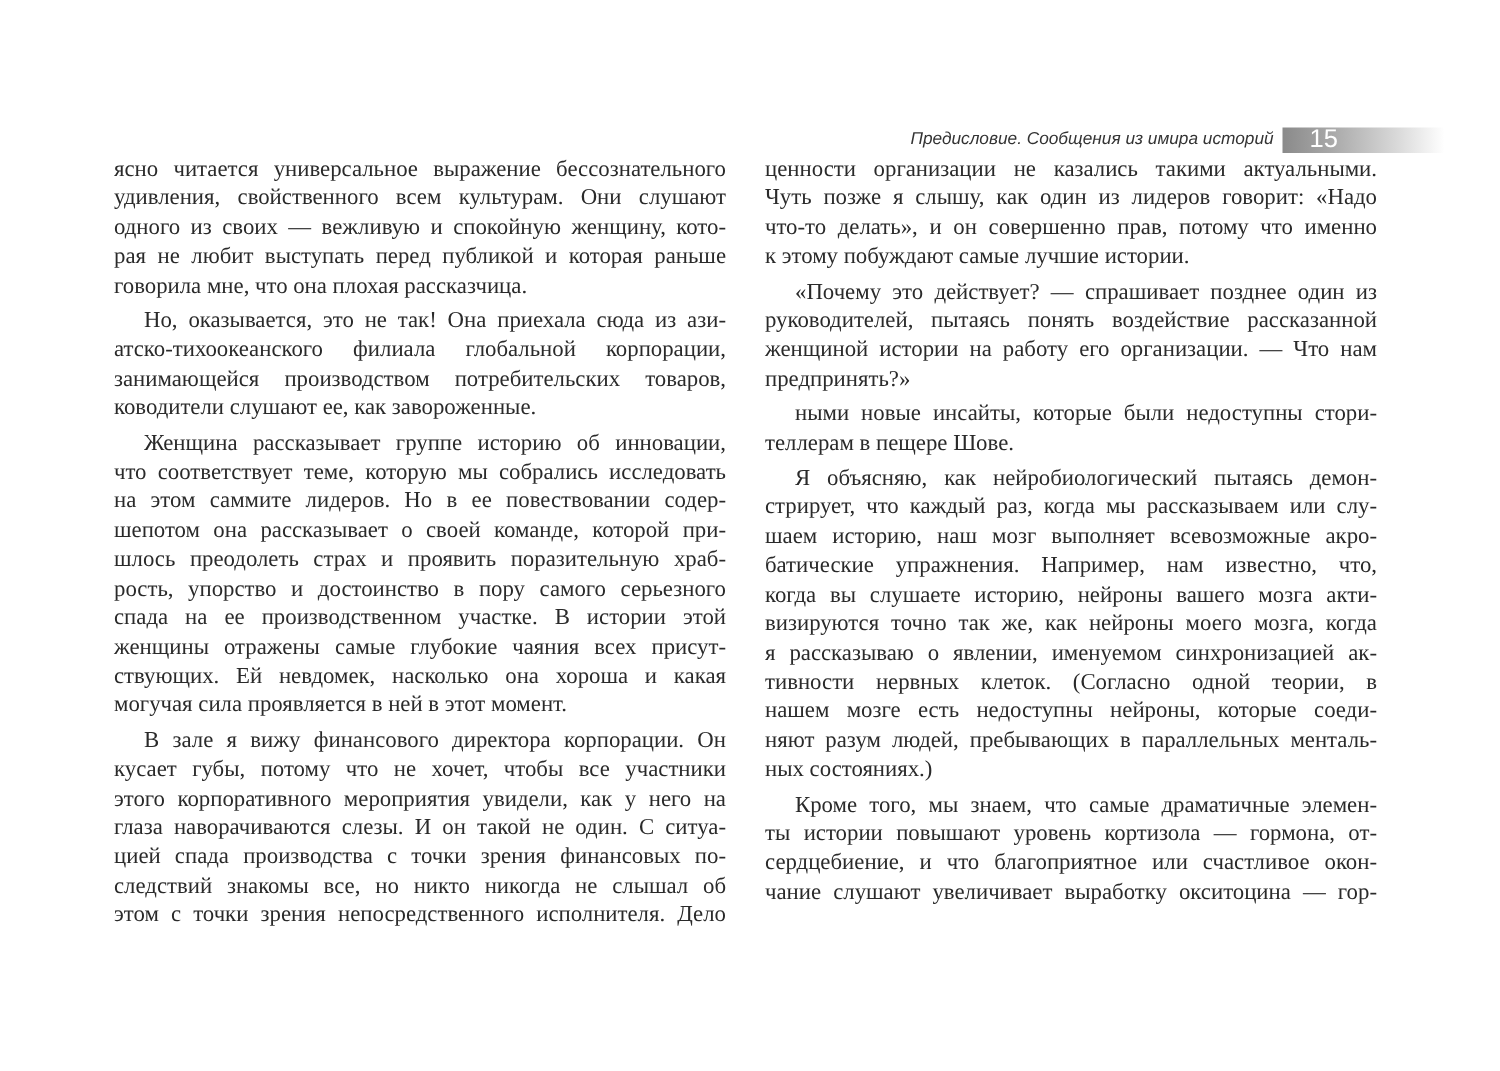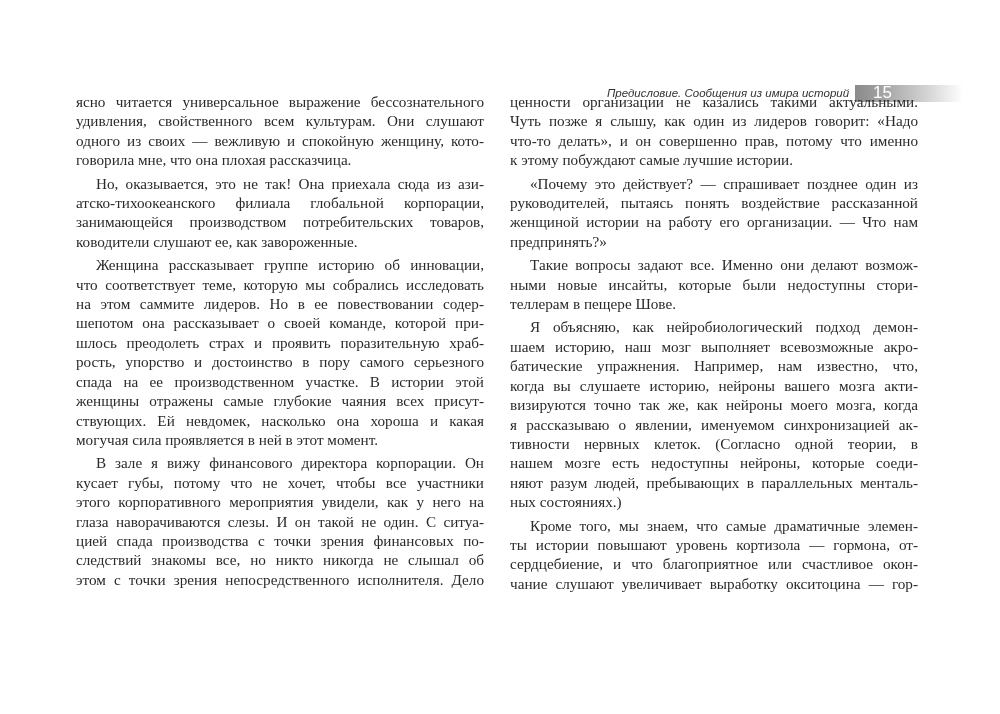--- a/index.html
+++ b/index.html
@@ -41,21 +41,21 @@
       align-items: center;
     }
     .page-number {
       font-family: "Liberation Sans", "DejaVu Sans", sans-serif;
       font-size: 17px;
       color: #ffffff;
       padding-left: 18px;
     }
     .column {
       position: absolute;
-      top: 92px;
+      top: 103px;
       width: 408px;
       font-size: 15.2px;
       line-height: 19.4px;
       text-align: justify;
     }
     .col-left { left: 76px; }
     .col-right { left: 510px; }
     .line {
       display: block;
       white-space: nowrap;
@@ -80,20 +80,21 @@
   <div class="page-band">
     <span class="page-number">15</span>
   </div>
 </div>
 
 <div class="column col-left" id="left-col">
     <div class="para">
       <span class="line">ясно читается универсальное выражение бессознательного</span>
       <span class="line">удивления, свойственного всем культурам. Они слушают</span>
       <span class="line">одного из своих — вежливую и спокойную женщину, кото-</span>
+      <span class="line">рая не любит выступать перед публикой и которая раньше</span>
       <span class="line last">говорила мне, что она плохая рассказчица.</span>
     </div>
     <div class="para indent">
       <span class="line">Но, оказывается, это не так! Она приехала сюда из ази-</span>
       <span class="line">атско-тихоокеанского филиала глобальной корпорации,</span>
       <span class="line">занимающейся производством потребительских товаров,</span>
       <span class="line last">ководители слушают ее, как завороженные.</span>
     </div>
     <div class="para indent">
       <span class="line">Женщина рассказывает группе историю об инновации,</span>
@@ -124,26 +125,26 @@
       <span class="line">что-то делать», и он совершенно прав, потому что именно</span>
       <span class="line last">к этому побуждают самые лучшие истории.</span>
     </div>
     <div class="para indent">
       <span class="line">«Почему это действует? — спрашивает позднее один из</span>
       <span class="line">руководителей, пытаясь понять воздействие рассказанной</span>
       <span class="line">женщиной истории на работу его организации. — Что нам</span>
       <span class="line last">предпринять?»</span>
     </div>
     <div class="para indent">
-      <span class="line">Такие вопросы задают все. Именно они делают возмож-</span>
       <span class="line">ными новые инсайты, которые были недоступны стори-</span>
       <span class="line last">теллерам в пещере Шове.</span>
     </div>
     <div class="para indent">
-      <span class="line">Я объясняю, как нейробиологический подход демон-</span>
+      <span class="line">Я объясняю, как нейробиологический пытаясь демон-</span>
+      <span class="line">стрирует, что каждый раз, когда мы рассказываем или слу-</span>
       <span class="line">шаем историю, наш мозг выполняет всевозможные акро-</span>
       <span class="line">батические упражнения. Например, нам известно, что,</span>
       <span class="line">когда вы слушаете историю, нейроны вашего мозга акти-</span>
       <span class="line">визируются точно так же, как нейроны моего мозга, когда</span>
       <span class="line">я рассказываю о явлении, именуемом синхронизацией ак-</span>
       <span class="line">тивности нервных клеток. (Согласно одной теории, в</span>
       <span class="line">нашем мозге есть недоступны нейроны, которые соеди-</span>
       <span class="line">няют разум людей, пребывающих в параллельных менталь-</span>
       <span class="line last">ных состояниях.)</span>
     </div>

